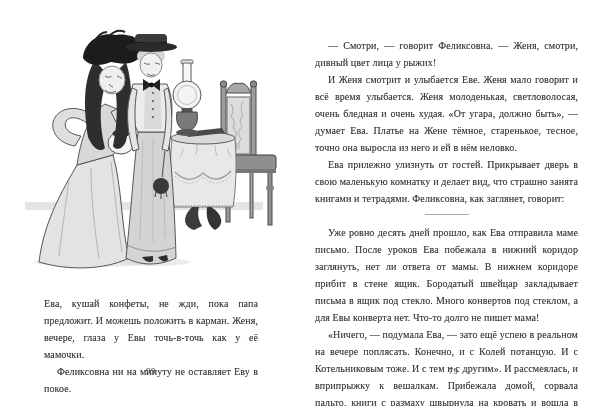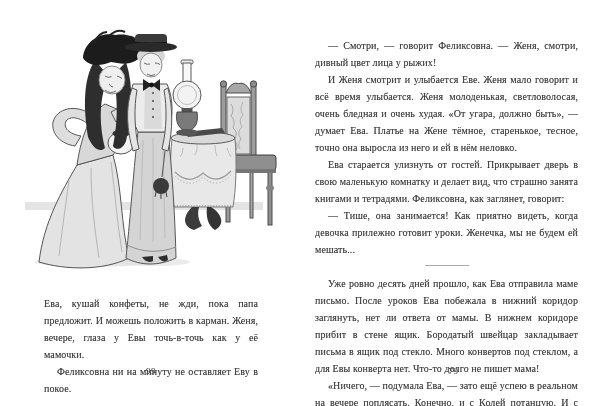--- a/index.html
+++ b/index.html
@@ -118,21 +118,20 @@
 
   <div class="text-col left-text">
     <p>Ева, кушай конфеты, не жди, пока папа предложит. И можешь положить в карман. Женя, вечере, глаза у Евы точь-в-точь как у её мамочки.</p>
     <p class="indent">Феликсовна ни на минуту не оставляет Еву в покое.</p>
   </div>
   <div class="pagenum pagenum-left">99</div>
 
   <div class="text-col right-text">
     <p class="indent">— Смотри, — говорит Феликсовна. — Женя, смотри, дивный цвет лица у рыжих!</p>
     <p class="indent">И Женя смотрит и улыбается Еве. Женя мало говорит и всё время улыбается. Женя молоденькая, светловолосая, очень бледная и очень худая. «От угара, должно быть», — думает Ева. Платье на Жене тёмное, старенькое, тесное, точно она выросла из него и ей в нём неловко.</p>
-    <p class="indent">Ева старается улизнуть от гостей. Прикрывает дверь в свою маленькую комнатку и делает вид, что страшно занята книгами и тетрадями. Феликсовна, как заглянет, говорит:</p>
-    <p class="indent">— Тише, она занимается! Как приятно видеть, когда девочка прилежно готовит уроки. Женечка, мы не будем ей мешать...</p>
+    <p class="indent">Ева прилежно улизнуть от гостей. Прикрывает дверь в свою маленькую комнатку и делает вид, что страшно занята книгами и тетрадями. Феликсовна, как заглянет, говорит:</p>
     <hr class="divider">
     <p class="indent">Уже ровно десять дней прошло, как Ева отправила маме письмо. После уроков Ева побежала в нижний коридор заглянуть, нет ли ответа от мамы. В нижнем коридоре прибит в стене ящик. Бородатый швейцар закладывает письма в ящик под стекло. Много конвертов под стеклом, а для Евы конверта нет. Что-то долго не пишет мама!</p>
     <p class="indent">«Ничего, — подумала Ева, — зато ещё успею в реальном на вечере поплясать. Конечно, и с Колей потанцую. И с Котельниковым тоже. И с тем и с другим». И рассмеялась, и вприпрыжку к вешалкам. Прибежала домой, сорвала пальто, книги с размаху швырнула на кровать и вошла в столовую. Папа уже сидит за столом. Настя принесла суп.</p>
   </div>
   <div class="pagenum pagenum-right">79</div>
 
 </div>
 
 </body></html>

